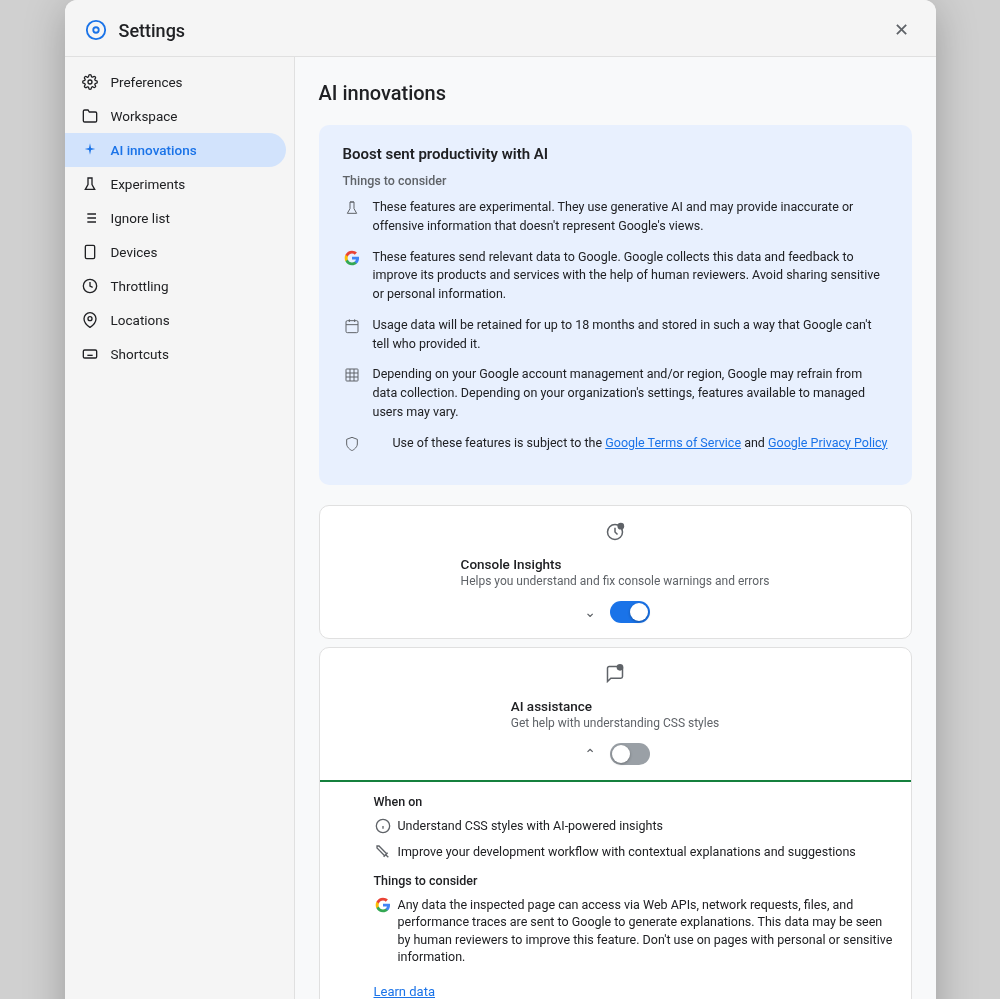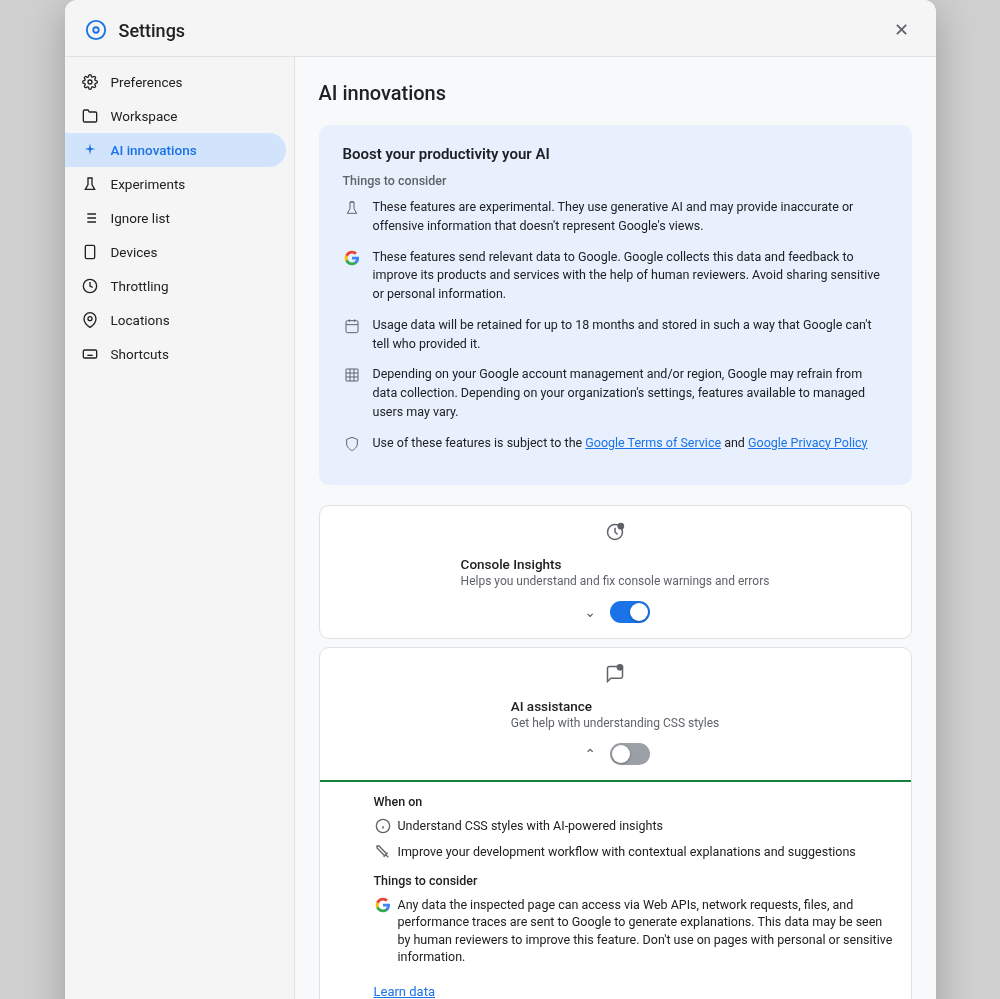--- a/index.html
+++ b/index.html
@@ -113,20 +113,21 @@
       font-weight: 500;
     }
     .consideration-item {
       display: flex;
       align-items: flex-start;
       gap: 12px;
       margin-bottom: 12px;
       font-size: 12.5px;
       color: #202124;
       line-height: 1.5;
+      justify-content: space-between;
     }
     .consideration-item .c-icon {
       flex-shrink: 0;
       margin-top: 1px;
       width: 18px; height: 18px;
       display: flex; align-items: center; justify-content: center;
     }
     .feature-card {
       background: #fff;
       border-radius: 10px;
@@ -342,21 +343,21 @@
           </svg>
         </span>
         <span>Shortcuts</span>
       </div>
     </nav>
 
     <main class="main-content">
       <h1 class="main-title">AI innovations</h1>
 
       <div class="boost-card">
-        <div class="boost-title">Boost your productivity your AI</div>
+        <div class="boost-title">Boost sent productivity with AI</div>
         <div class="things-to-consider-label">Things to consider</div>
 
         <div class="consideration-item">
           <span class="c-icon">
             <svg width="16" height="16" viewBox="0 0 24 24" fill="none" stroke="#5f6368" stroke-width="1.5">
               <path d="M9 3h6v10l4 7H5l4-7V3z"></path>
               <line x1="9" y1="3" x2="15" y2="3"></line>
             </svg>
           </span>
           <span>These features are experimental. They use generative AI and may provide inaccurate or offensive information that doesn't represent Google's views.</span>

